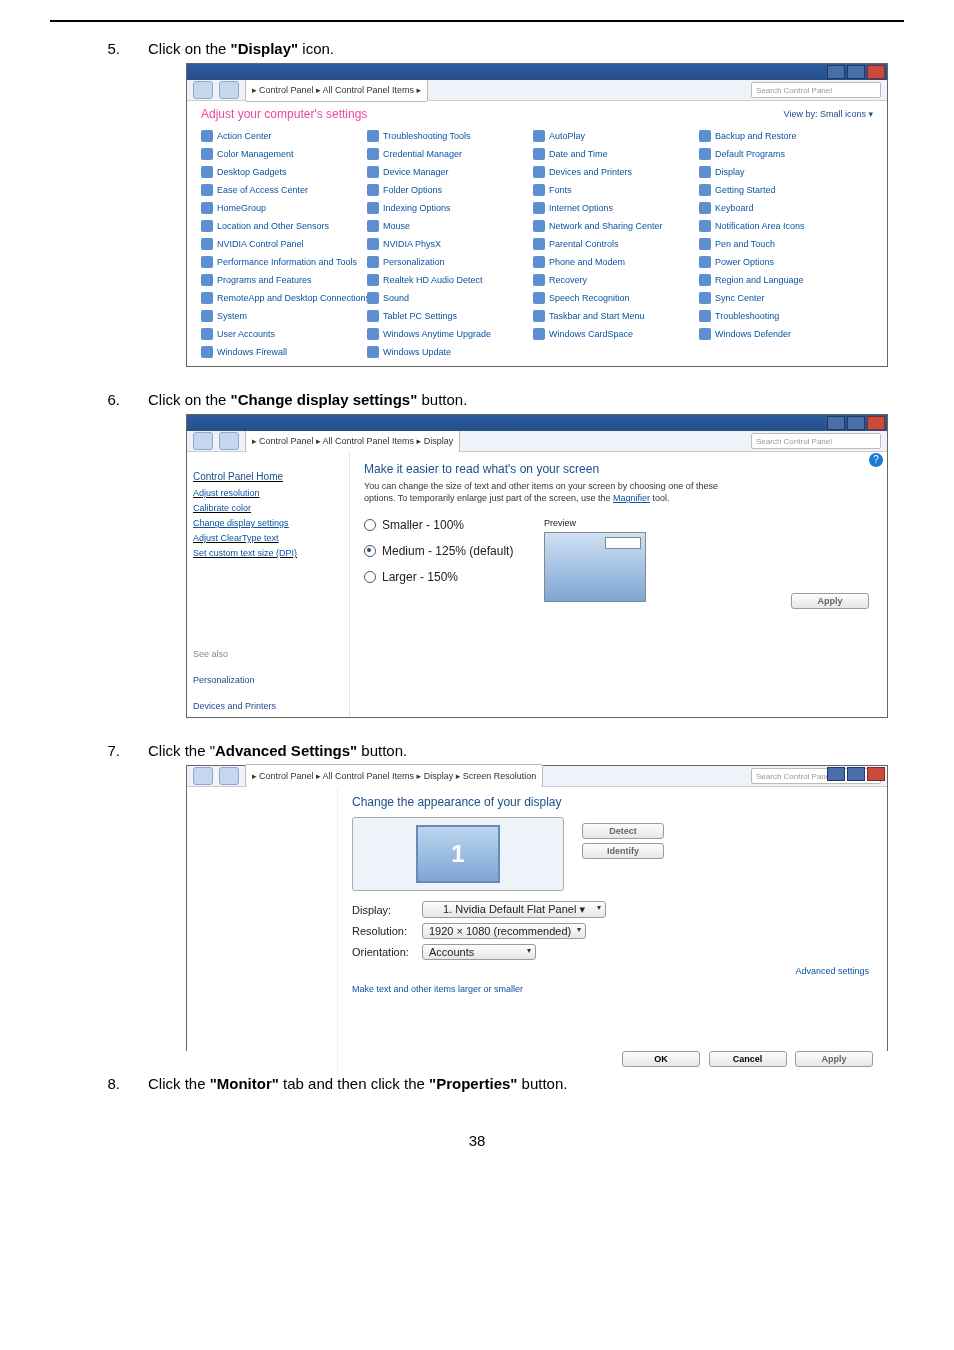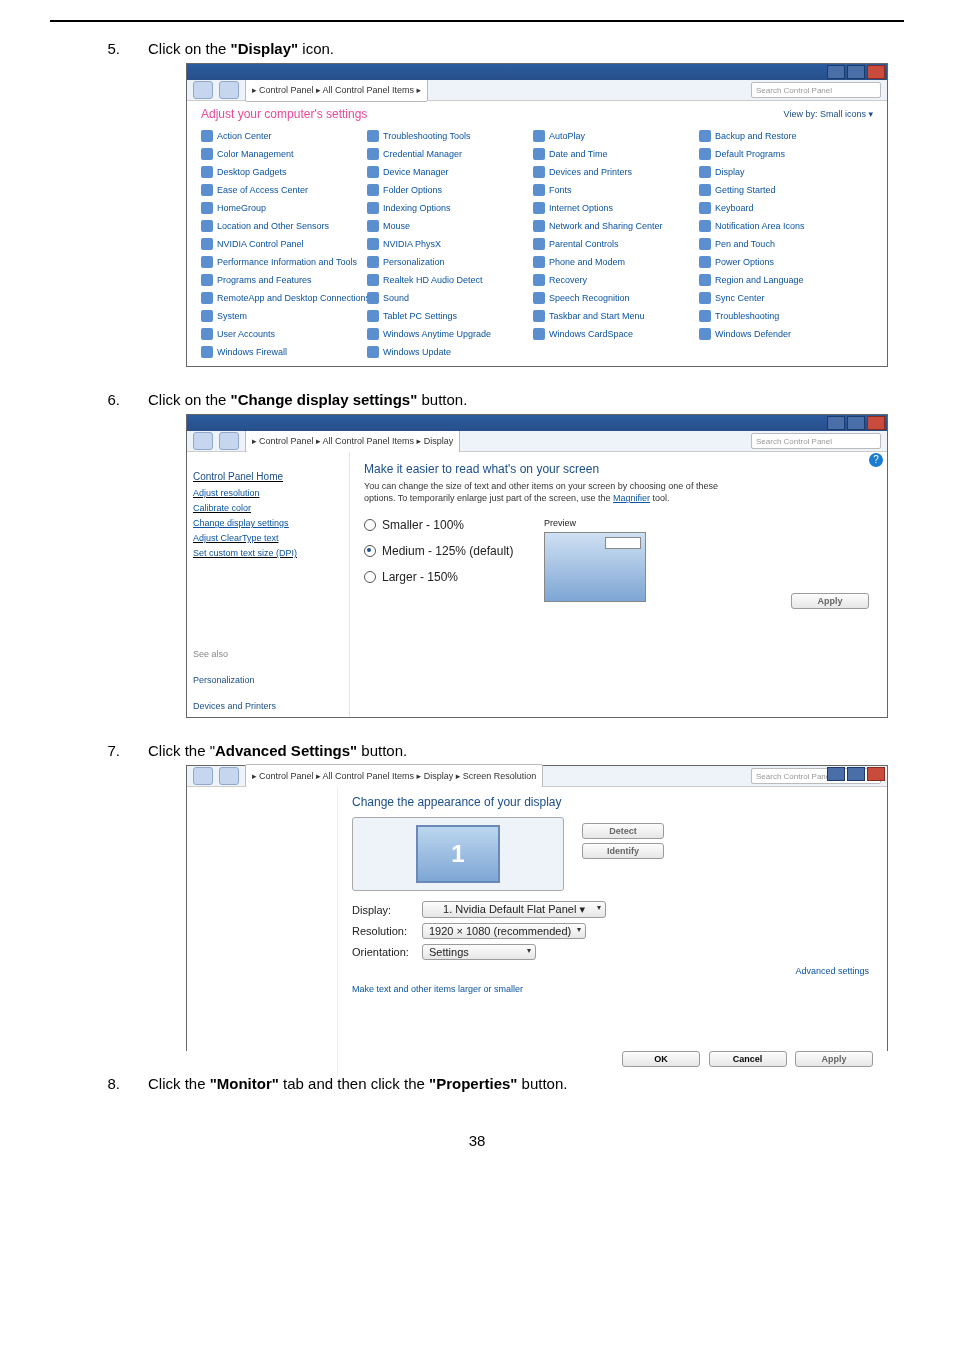--- a/index.html
+++ b/index.html
@@ -493,21 +493,21 @@
           <div class="s3-form-row">
             <span class="s3-lbl">Display:</span>
             <span class="s3-sel" style="min-width:170px;text-align:center;">1. Nvidia Default Flat Panel ▾</span>
           </div>
           <div class="s3-form-row">
             <span class="s3-lbl">Resolution:</span>
             <span class="s3-sel">1920 × 1080 (recommended)</span>
           </div>
           <div class="s3-form-row">
             <span class="s3-lbl">Orientation:</span>
-            <span class="s3-sel" style="min-width:100px;">Settings</span>
+            <span class="s3-sel" style="min-width:100px;">Accounts</span>
           </div>
         </div>
         <div class="s3-advlink">Advanced settings</div>
         <div class="s3-extras">
           <div>Make text and other items larger or smaller</div>
         </div>
         <div class="s3-btns">
           <span class="wbtn" style="color:#000;">OK</span>
           <span class="wbtn" style="color:#000;margin-top:47px;">Cancel</span>
           <span class="wbtn">Apply</span>

